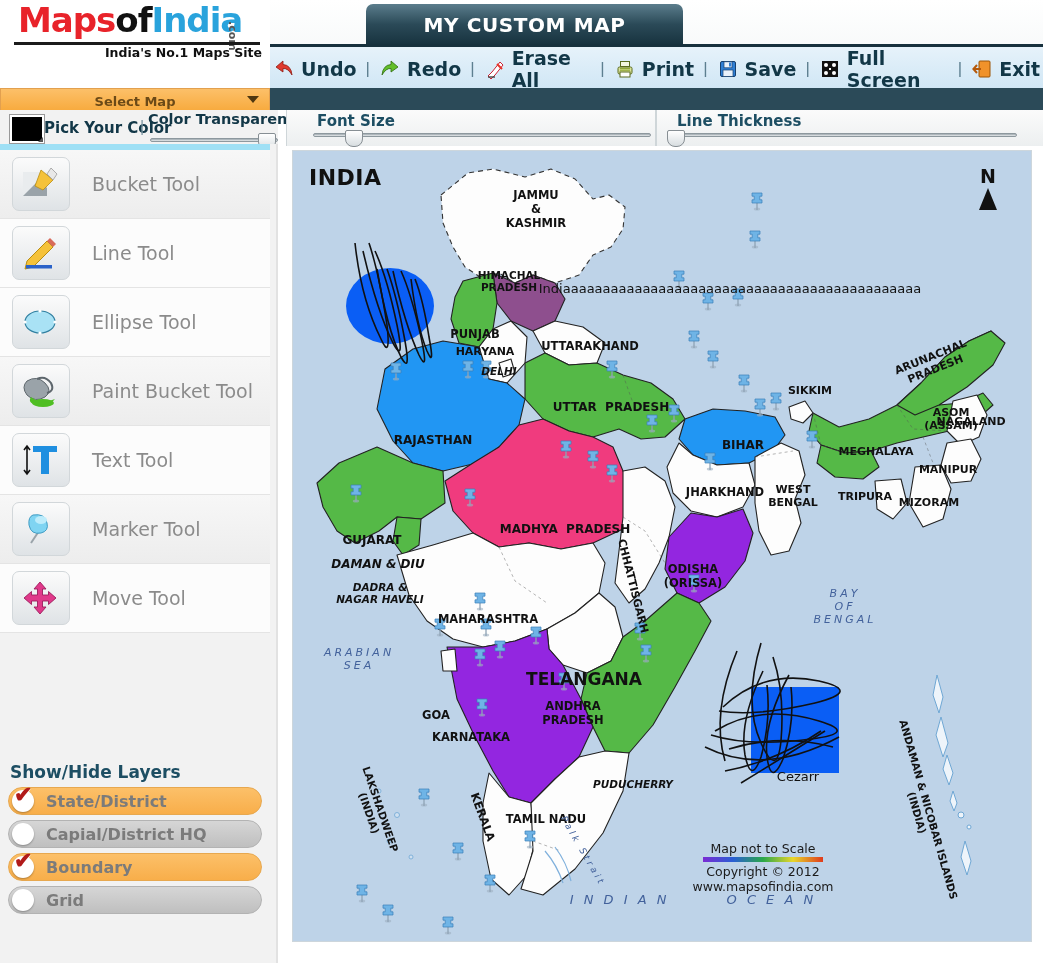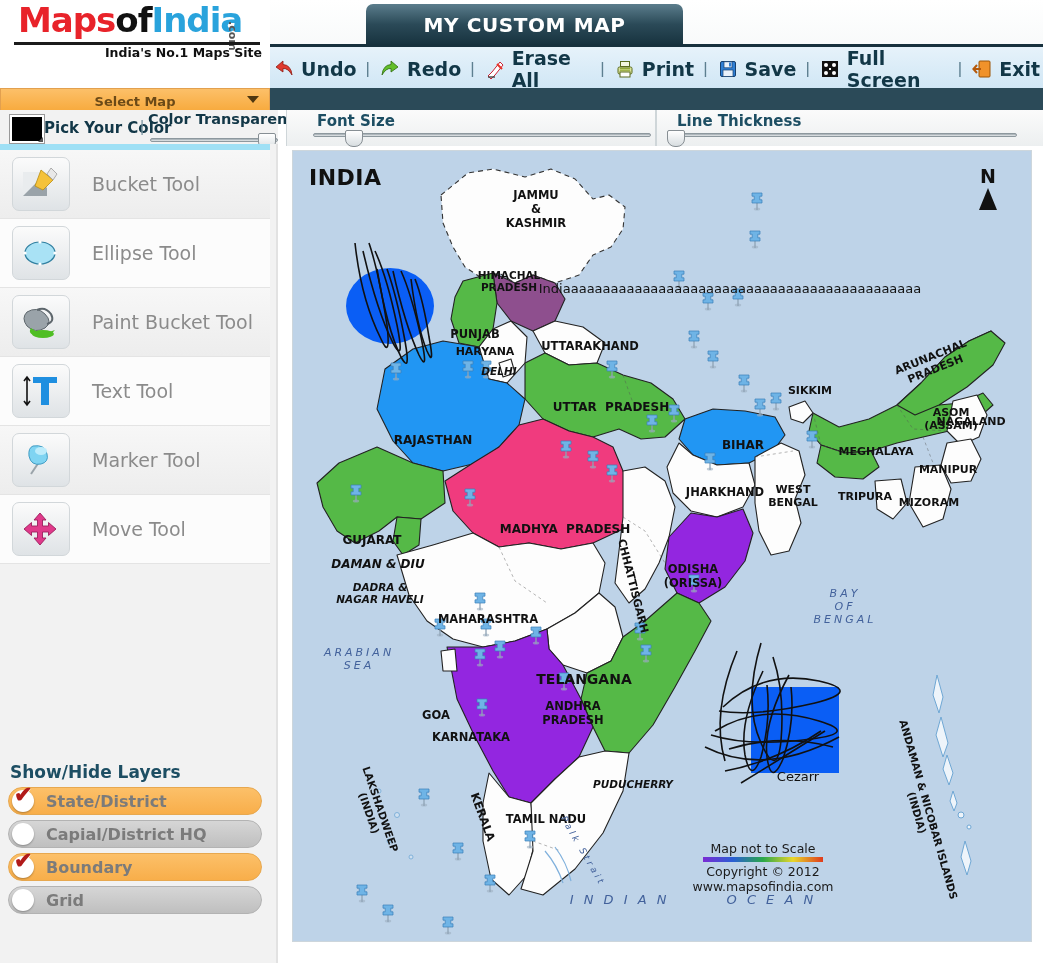--- a/index.html
+++ b/index.html
@@ -230,20 +230,30 @@
         <div class="tool alt">
           <div class="ticon">
             <svg width="40" height="36" viewBox="0 0 40 36">
               <path d="M2 30 L2 6 L26 6 L26 30 Z" fill="#e9ecee"></path>
               <path d="M2 30 L18 14 L26 22 L26 30 Z" fill="#9aa3a9"></path>
               <path d="M20 4 L32 14 L22 24 L14 20 Z" fill="#f5c23a" stroke="#b98d10" stroke-width=".8"></path>
               <path d="M30 2 L36 8 L32 14 L26 8 Z" fill="#e8e8e8" stroke="#9a9a9a" stroke-width=".8"></path>
             </svg>
           </div>
           <div class="tlbl">Bucket Tool</div>
+        </div>
+        <div class="tool white">
+          <div class="ticon">
+            <svg width="40" height="36" viewBox="0 0 40 36">
+              <path d="M6 26 L26 6 L32 12 L12 32 L4 34 Z" fill="#f5c23a" stroke="#b98d10"></path>
+              <path d="M26 6 L32 12 L35 9 L29 3 Z" fill="#d86b5a"></path>
+              <rect x="5" y="30" width="26" height="3.5" fill="#2a62c9"></rect>
+            </svg>
+          </div>
+          <div class="tlbl">Line Tool</div>
         </div>
         <div class="tool white">
           <div class="ticon">
             <svg width="40" height="36" viewBox="0 0 40 36">
               <ellipse cx="19" cy="18" rx="15" ry="11" fill="#a9e2f5" stroke="#2f7fa0" stroke-width="1.2"></ellipse>
               <g fill="#fff">
                 <circle cx="19" cy="7" r="1.6"></circle>
                 <circle cx="19" cy="29" r="1.6"></circle>
                 <circle cx="4" cy="18" r="1.6"></circle>
                 <circle cx="34" cy="18" r="1.6"></circle>
@@ -527,21 +537,21 @@
 BENGAL</div>
         <div class="slbl" style="left: 272px; top: 378px; font-size: 12px; transform: translate(-50%, -50%);">MADHYA  PRADESH</div>
         <div class="slbl" style="left: 79px; top: 389px; font-size: 12px; transform: translate(-50%, -50%);">GUJARAT</div>
         <div class="slbl" style="left: 85px; top: 413px; font-size: 12px; transform: translate(-50%, -50%); font-style: italic; text-align: center;">DAMAN &amp; DIU</div>
         <div class="slbl" style="left: 87px; top: 442px; font-size: 10.5px; transform: translate(-50%, -50%); font-style: italic;">DADRA &amp;
 NAGAR HAVELI</div>
         <div class="slbl" style="left: 340px; top: 435px; font-size: 11px; transform: translate(-50%, -50%) rotate(76deg);">CHHATTISGARH</div>
         <div class="slbl" style="left: 400px; top: 425px; font-size: 11.5px; transform: translate(-50%, -50%);">ODISHA
 (ORISSA)</div>
         <div class="slbl" style="left: 195px; top: 468px; font-size: 11.5px; transform: translate(-50%, -50%);">MAHARASHTRA</div>
-        <div class="slbl" style="left: 291px; top: 528px; font-size: 14px; transform: translate(-50%, -50%);">TELANGANA</div>
+        <div class="slbl" style="left: 291px; top: 528px; font-size: 17px; transform: translate(-50%, -50%);">TELANGANA</div>
         <div class="slbl" style="left: 280px; top: 562px; font-size: 11.5px; transform: translate(-50%, -50%);">ANDHRA
 PRADESH</div>
         <div class="slbl" style="left: 143px; top: 564px; font-size: 11.5px; transform: translate(-50%, -50%);">GOA</div>
         <div class="slbl" style="left: 178px; top: 586px; font-size: 11.5px; transform: translate(-50%, -50%);">KARNATAKA</div>
         <div class="slbl" style="left: 340px; top: 633px; font-size: 10.5px; transform: translate(-50%, -50%); font-style: italic;">PUDUCHERRY</div>
         <div class="slbl" style="left: 190px; top: 666px; font-size: 11.5px; transform: translate(-50%, -50%) rotate(70deg);">KERALA</div>
         <div class="slbl" style="left: 253px; top: 668px; font-size: 11.5px; transform: translate(-50%, -50%);">TAMIL NADU</div>
         <div class="slbl" style="left: 82px; top: 660px; font-size: 10.5px; transform: translate(-50%, -50%) rotate(71deg);">LAKSHADWEEP
 (INDIA)</div>
         <div class="slbl" style="left: 630px; top: 660px; font-size: 10.5px; transform: translate(-50%, -50%) rotate(74deg);">ANDAMAN &amp; NICOBAR ISLANDS

